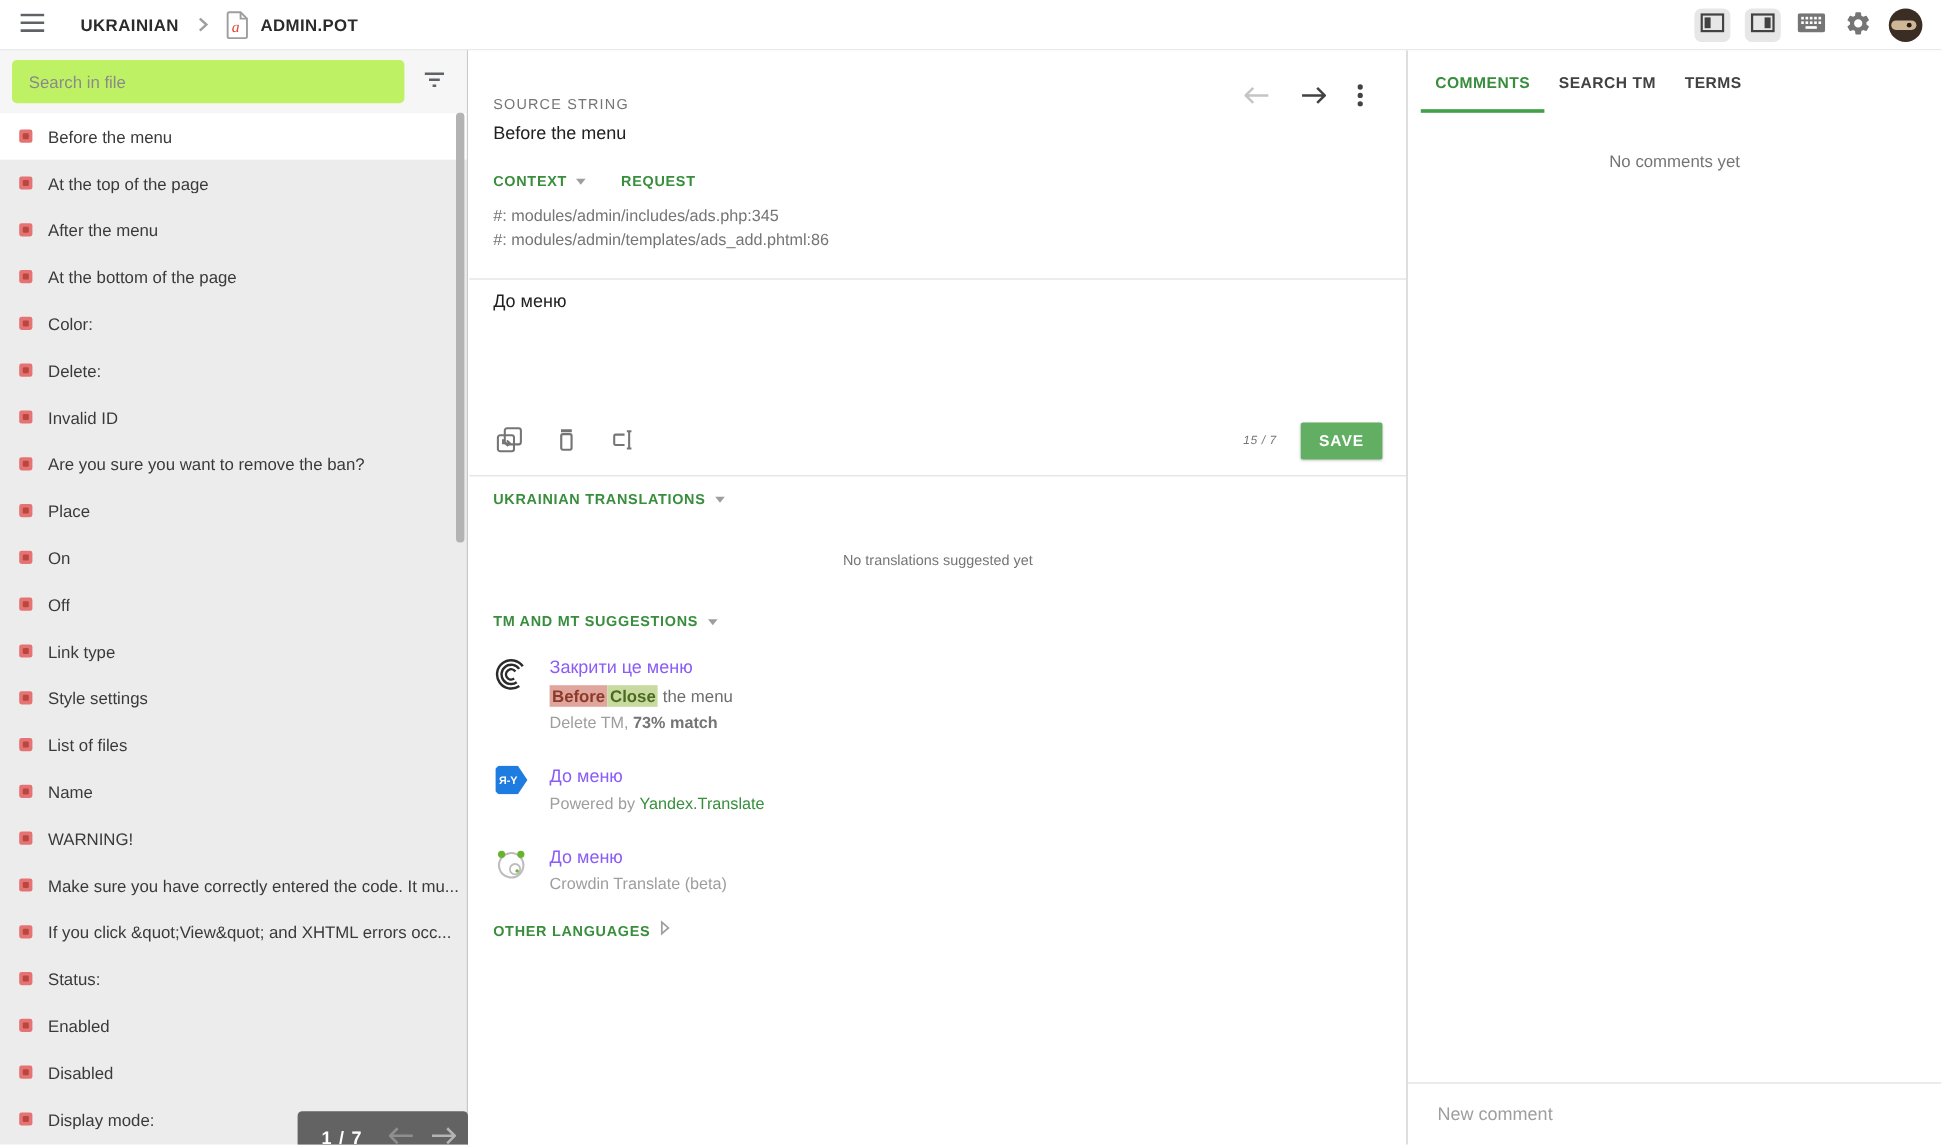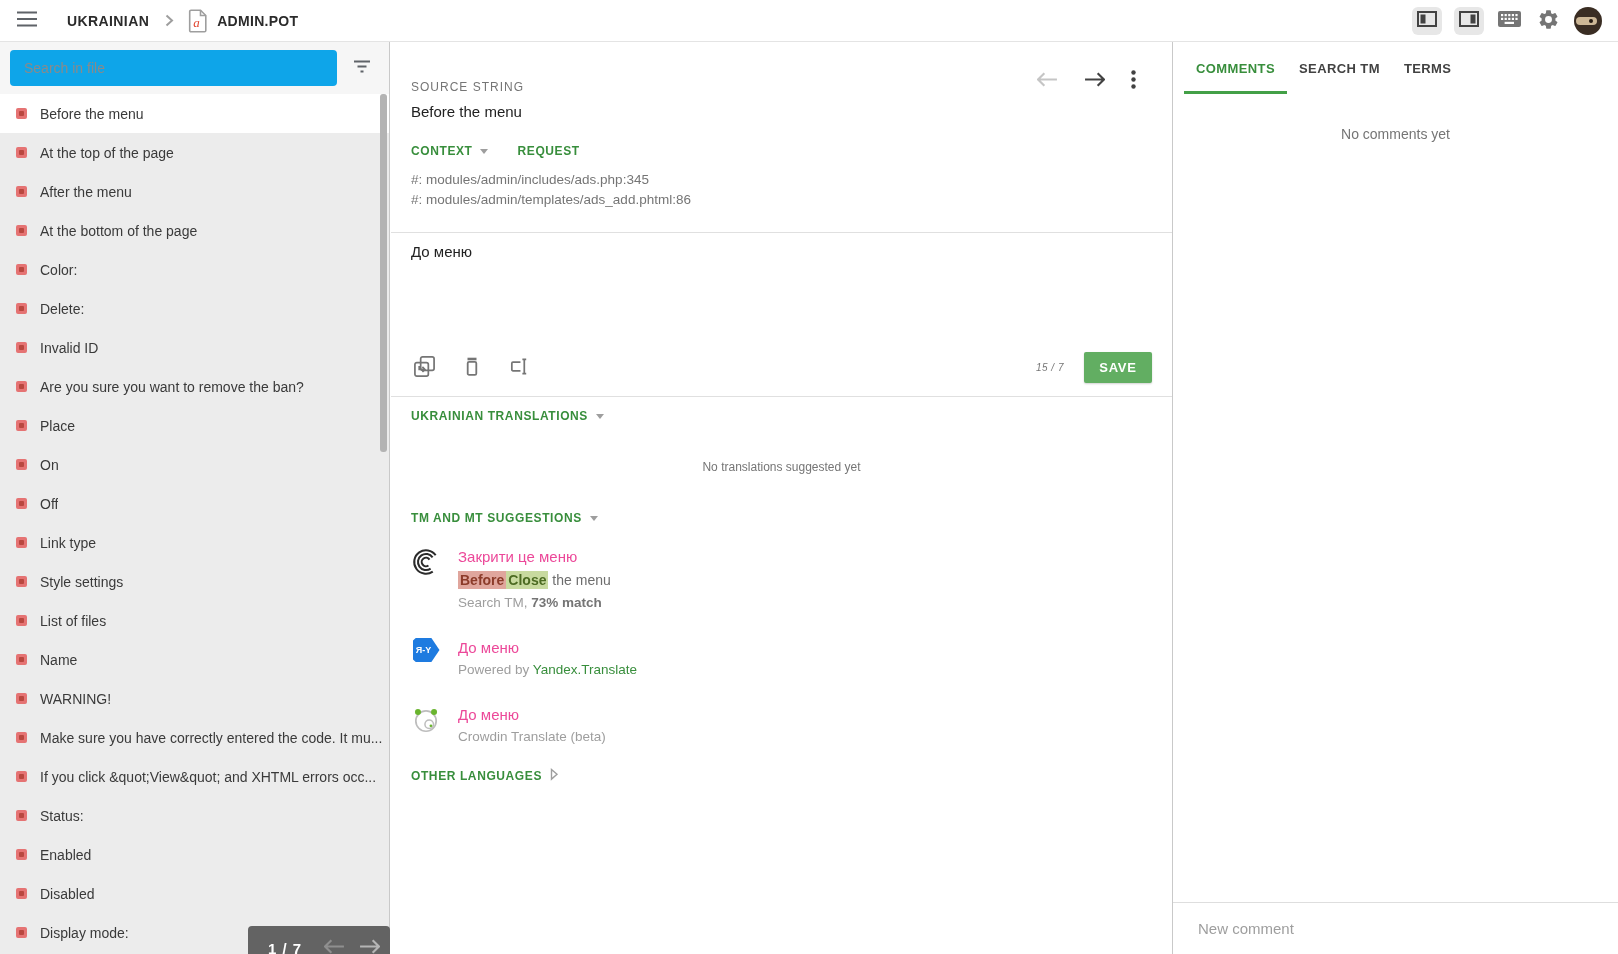--- a/index.html
+++ b/index.html
@@ -22,21 +22,21 @@
   .avatar { width:28px; height:28px; border-radius:50%; background:#3a2d23; position:relative; overflow:hidden; cursor:pointer; }
   .avatar::before { content:""; position:absolute; left:2px; right:5px; top:10px; height:8px;
                     background:#cdb796; border-radius:4px; }
   .avatar::after { content:""; position:absolute; left:15px; top:12px; width:4px; height:4px;
                    border-radius:50%; background:#241a12; }
 
   
   .sidebar { position:absolute; top:42px; left:0; width:390px; height:912px; background:#ececec;
              border-right:1px solid #c9c9c9; }
   .search-row { height:52px; background:#f6f6f6; display:flex; align-items:center; padding:0 12px 0 10px; gap:10px; }
-  .search-input { flex:1; height:36px; background:#0ea5e9; border:none; border-radius:4px;
+  .search-input { flex:1; height:36px; background:#bef264; border:none; border-radius:4px;
                   padding:0 14px; font-size:14px; color:#424242; outline:none; font-family:inherit; }
   .search-input::placeholder { color:#8a8a8a; }
   .filter-btn { background:none; border:none; padding:6px; display:flex; cursor:pointer; }
   .sb-list { position:absolute; top:52px; left:0; right:0; bottom:0; overflow:hidden; }
   .sb-item { height:39px; display:flex; align-items:center; padding-left:16px; gap:13px; cursor:pointer; }
   .sb-item.selected { background:#fff; }
   .sq { flex:0 0 11px; width:11px; height:11px; background:#e57373; border-radius:2px; position:relative; }
   .sq::after { content:""; position:absolute; inset:3px; background:#b9473f; border-radius:1px; }
   .sb-label { font-size:14px; color:#3a3a3a; white-space:nowrap; overflow:hidden; }
   .sb-scroll { position:absolute; top:52px; right:2px; width:7px; height:358px; background:#b3b3b3; border-radius:3px; }
@@ -75,21 +75,21 @@
               border-radius:2px; font-size:13px; font-weight:700; letter-spacing:.8px; cursor:pointer;
               font-family:inherit; box-shadow:0 1px 2px rgba(0,0,0,.18); }
 
   .sec-suggest { position:absolute; top:355px; left:0; right:0; bottom:0; padding:0 20px; overflow:hidden; }
   .sug-section-title { margin-top:12px; display:flex; align-items:center; gap:8px; }
   .empty-msg { margin-top:37px; text-align:center; font-size:12px; color:#757575; }
   .tm-title { margin-top:37px; }
   .sug-row { display:flex; gap:17px; margin-top:24px; cursor:pointer; }
   .sug-row.first { margin-top:21px; }
   .sug-icon { flex:0 0 30px; display:flex; justify-content:center; align-items:flex-start; padding-top:1px; }
-  .sug-title { font-size:15px; color:#ec4899; line-height:21px; }
+  .sug-title { font-size:15px; color:#8b5cf6; line-height:21px; }
   .sug-diff { font-size:14px; line-height:22px; margin-top:2px; color:#6d6d6d; }
   .diff-removed { background:#e0a69d; color:#8c3b2a; font-weight:700; padding:1px 2px; }
   .diff-added { background:#c8da9f; color:#4c6b22; font-weight:700; padding:1px 2px; }
   .sug-meta { font-size:13.5px; color:#9e9e9e; line-height:21px; margin-top:1px; }
   .sug-meta b { color:#757575; }
   .provider-link { color:#388e3c; }
   .other-langs { margin-top:20px; }
   .yx-badge { width:27px; height:24px; background:#1e7be0; color:#fff; font-size:9px; font-weight:700;
               display:flex; align-items:center; justify-content:center; padding-right:5px;
               clip-path:polygon(0 12%, 12% 0, 70% 0, 100% 50%, 70% 100%, 12% 100%, 0 88%); }
@@ -405,21 +405,21 @@
               <path d="M25 14A11 11 0 1 0 14 25" stroke-width="1.9"></path>
               <path d="M21.5 14A7.5 7.5 0 1 0 14 21.5" stroke-width="1.9"></path>
               <path d="M18 14A4 4 0 1 0 14 18" stroke-width="1.9"></path>
             </g>
           </svg>
         </span>
         <div>
           <div class="sug-title">Закрити це меню</div>
           <div class="sug-diff"><span class="diff-removed">Before</span><span class="diff-added">Close</span><span> the menu</span></div>
           <div class="sug-meta">
-            <span>Search TM,</span>
+            <span>Delete TM,</span>
             <b>73% match</b>
           </div>
         </div>
       </div>
 
       <div class="sug-row">
         <span class="sug-icon">
           <span class="yx-badge">Я-Y</span>
         </span>
         <div>

